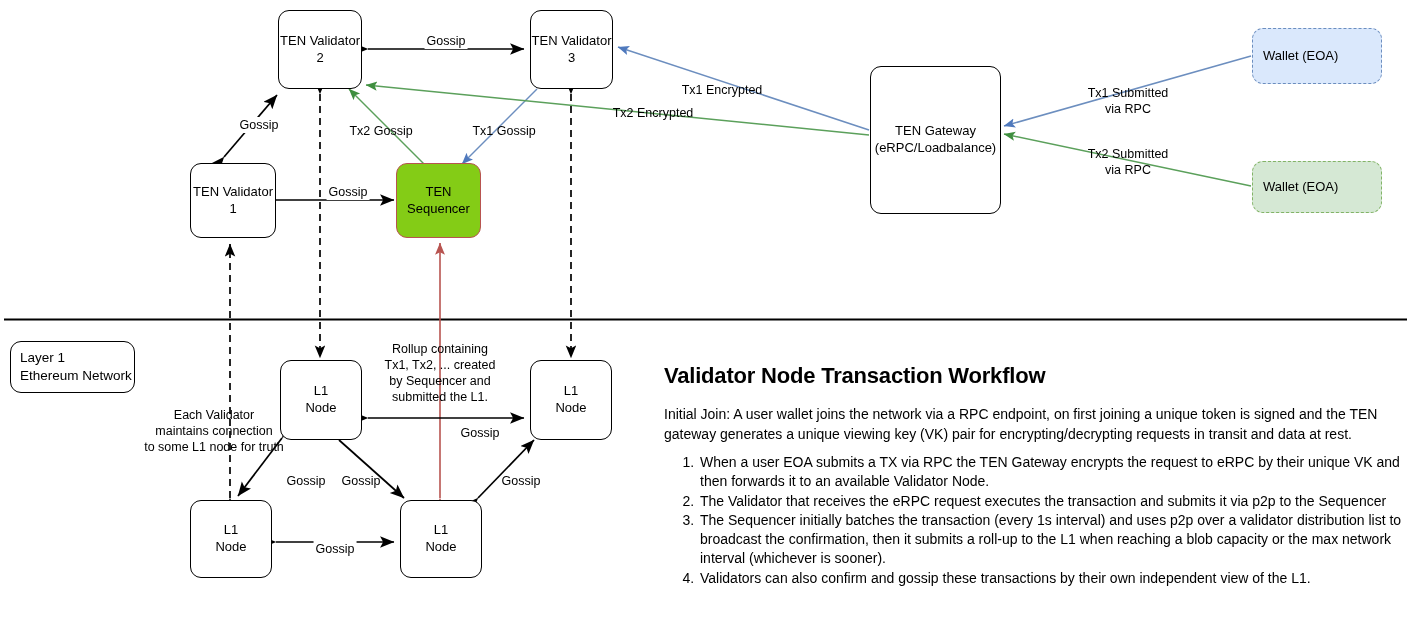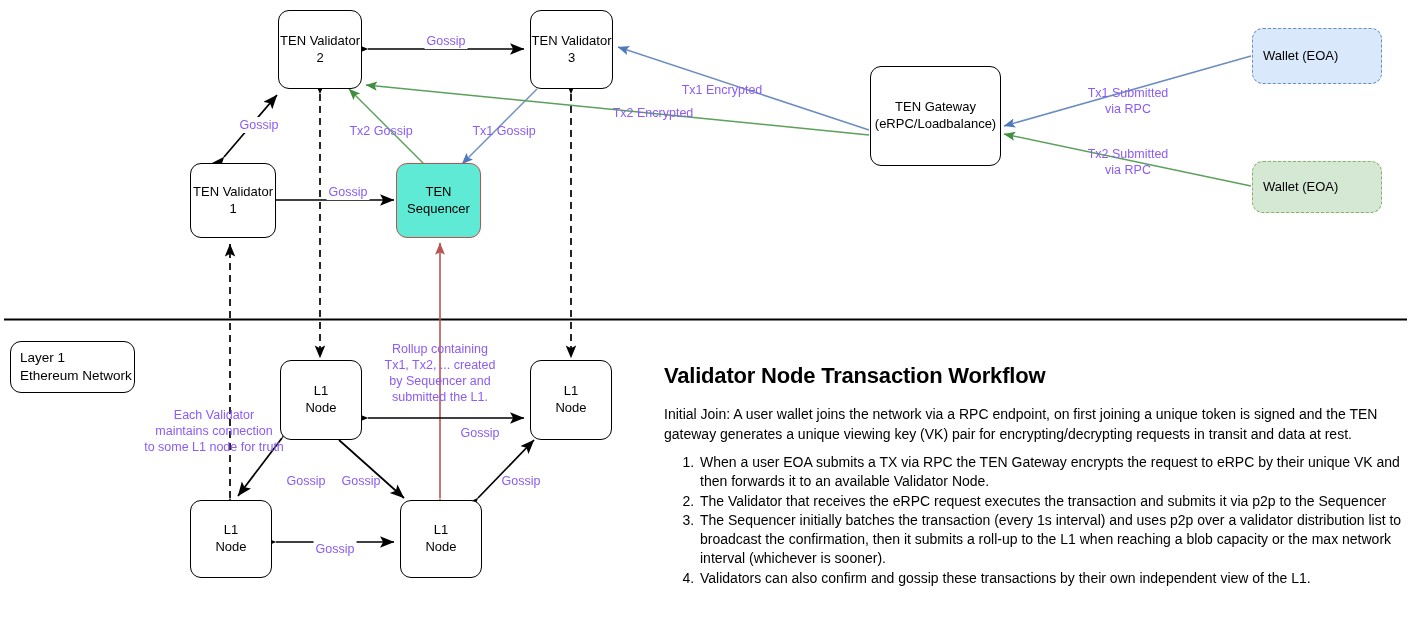--- a/index.html
+++ b/index.html
@@ -43,42 +43,42 @@
     white-space: pre-line;
     z-index: 3;
   }
   .node.layerbox {
     justify-content: flex-start;
     text-align: left;
     padding-left: 9px;
     font-size: 13.5px;
   }
   .node.sequencer {
-    background: #5eead4;
+    background: #84cc16;
     border-color: #b85450;
   }
   .node.wallet-blue {
     background: #dae8fc;
     border: 1.6px dashed #6c8ebf;
     justify-content: flex-start;
     text-align: left;
     padding-left: 10px;
   }
   .node.wallet-green {
     background: #d5e8d4;
     border: 1.6px dashed #82b366;
     justify-content: flex-start;
     text-align: left;
     padding-left: 10px;
   }
   .edge-label {
     position: absolute;
     font-size: 12.5px;
     line-height: 1.28;
-    color: #8b5cf6;
+    color: #000000;
     background: #ffffff;
     text-align: center;
     white-space: pre-line;
     transform: translate(-50%, -50%);
     padding: 0 2px;
     z-index: 4;
   }
   .edge-label.plain {
     background: transparent;
   }
@@ -175,21 +175,21 @@
 Ethereum Network</div>
 
   <div class="node" style="left:278px; top:10px; width:84px; height:79px;">TEN Validator
 2</div>
   <div class="node" style="left:530px; top:10px; width:83px; height:79px;">TEN Validator
 3</div>
   <div class="node" style="left:190px; top:163px; width:86px; height:75px;">TEN Validator
 1</div>
   <div class="node sequencer" style="left:396px; top:163px; width:85px; height:75px;">TEN
 Sequencer</div>
-  <div class="node" style="left:870px; top:66px; width:131px; height:100px;">TEN Gateway
+  <div class="node" style="left:870px; top:66px; width:131px; height:148px;">TEN Gateway
 (eRPC/Loadbalance)</div>
 
   <div class="node wallet-blue" style="left:1252px; top:28px; width:130px; height:56px;">Wallet (EOA)</div>
   <div class="node wallet-green" style="left:1252px; top:161px; width:130px; height:52px;">Wallet (EOA)</div>
 
   <div class="node" style="left:280px; top:360px; width:82px; height:80px;">L1
 Node</div>
   <div class="node" style="left:530px; top:360px; width:82px; height:80px;">L1
 Node</div>
   <div class="node" style="left:190px; top:500px; width:82px; height:78px;">L1

